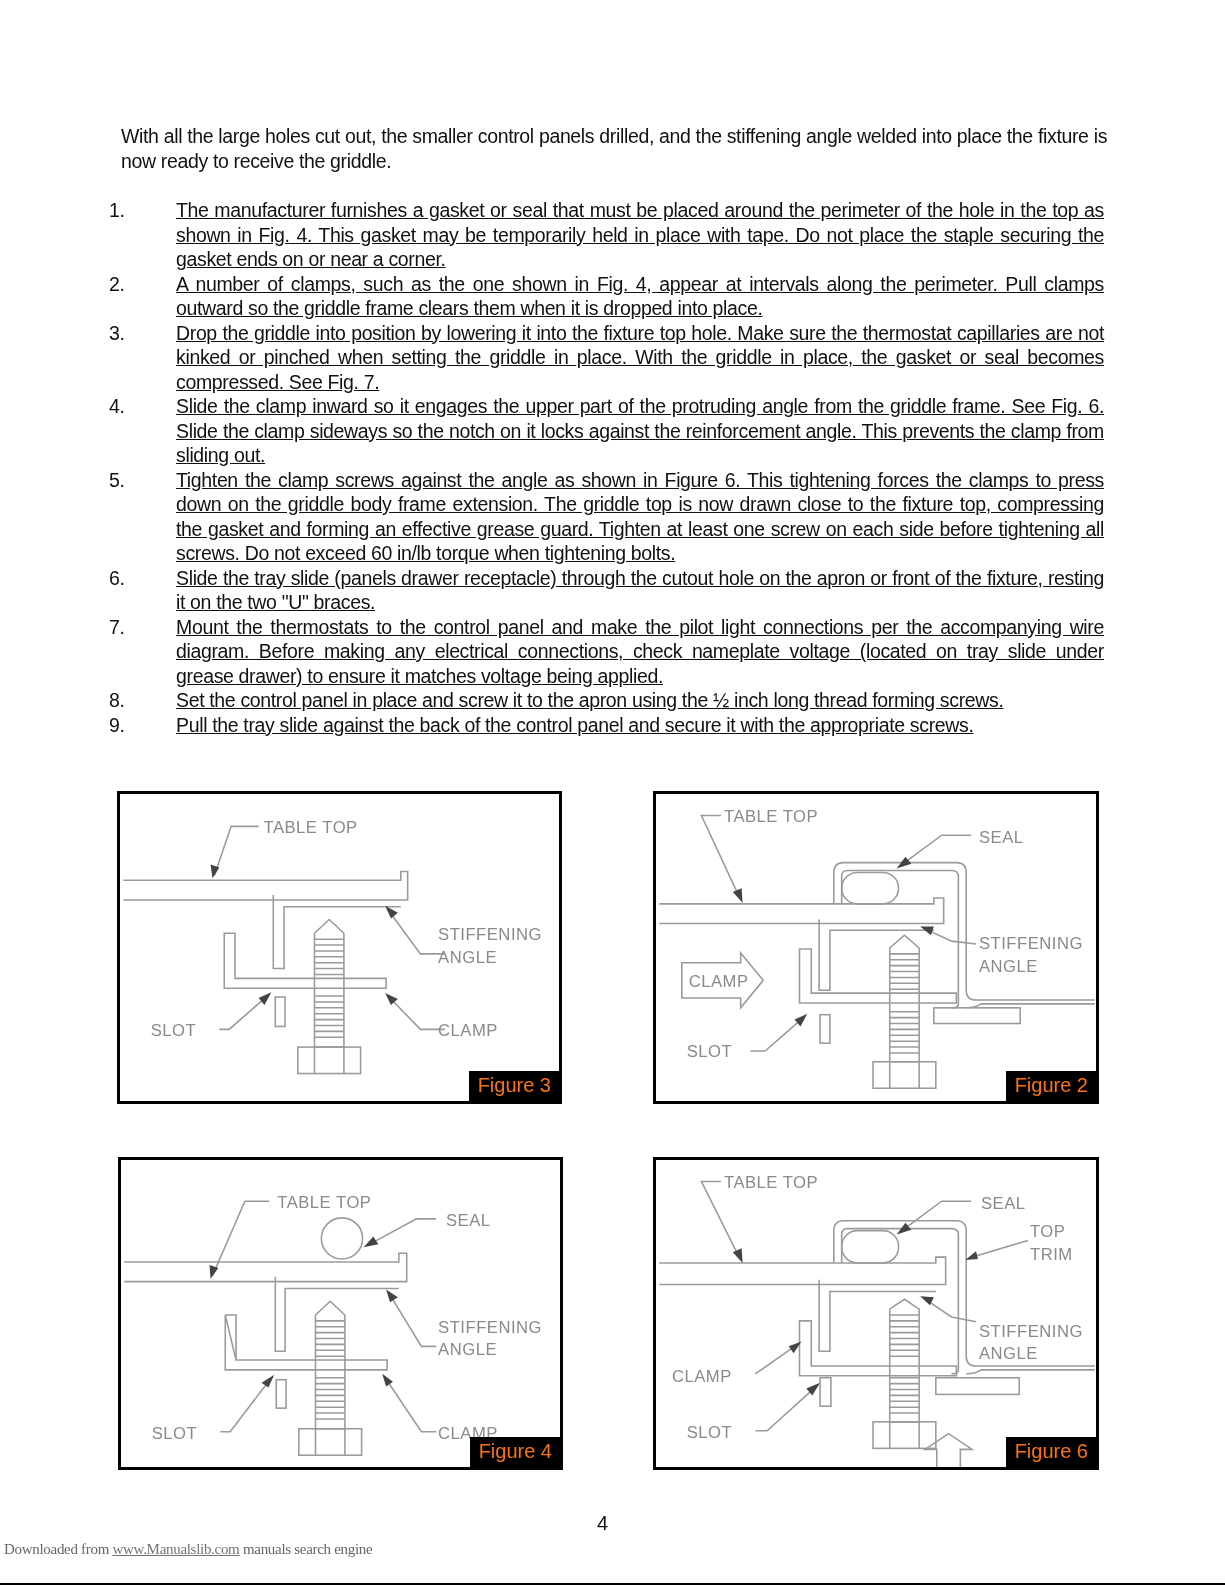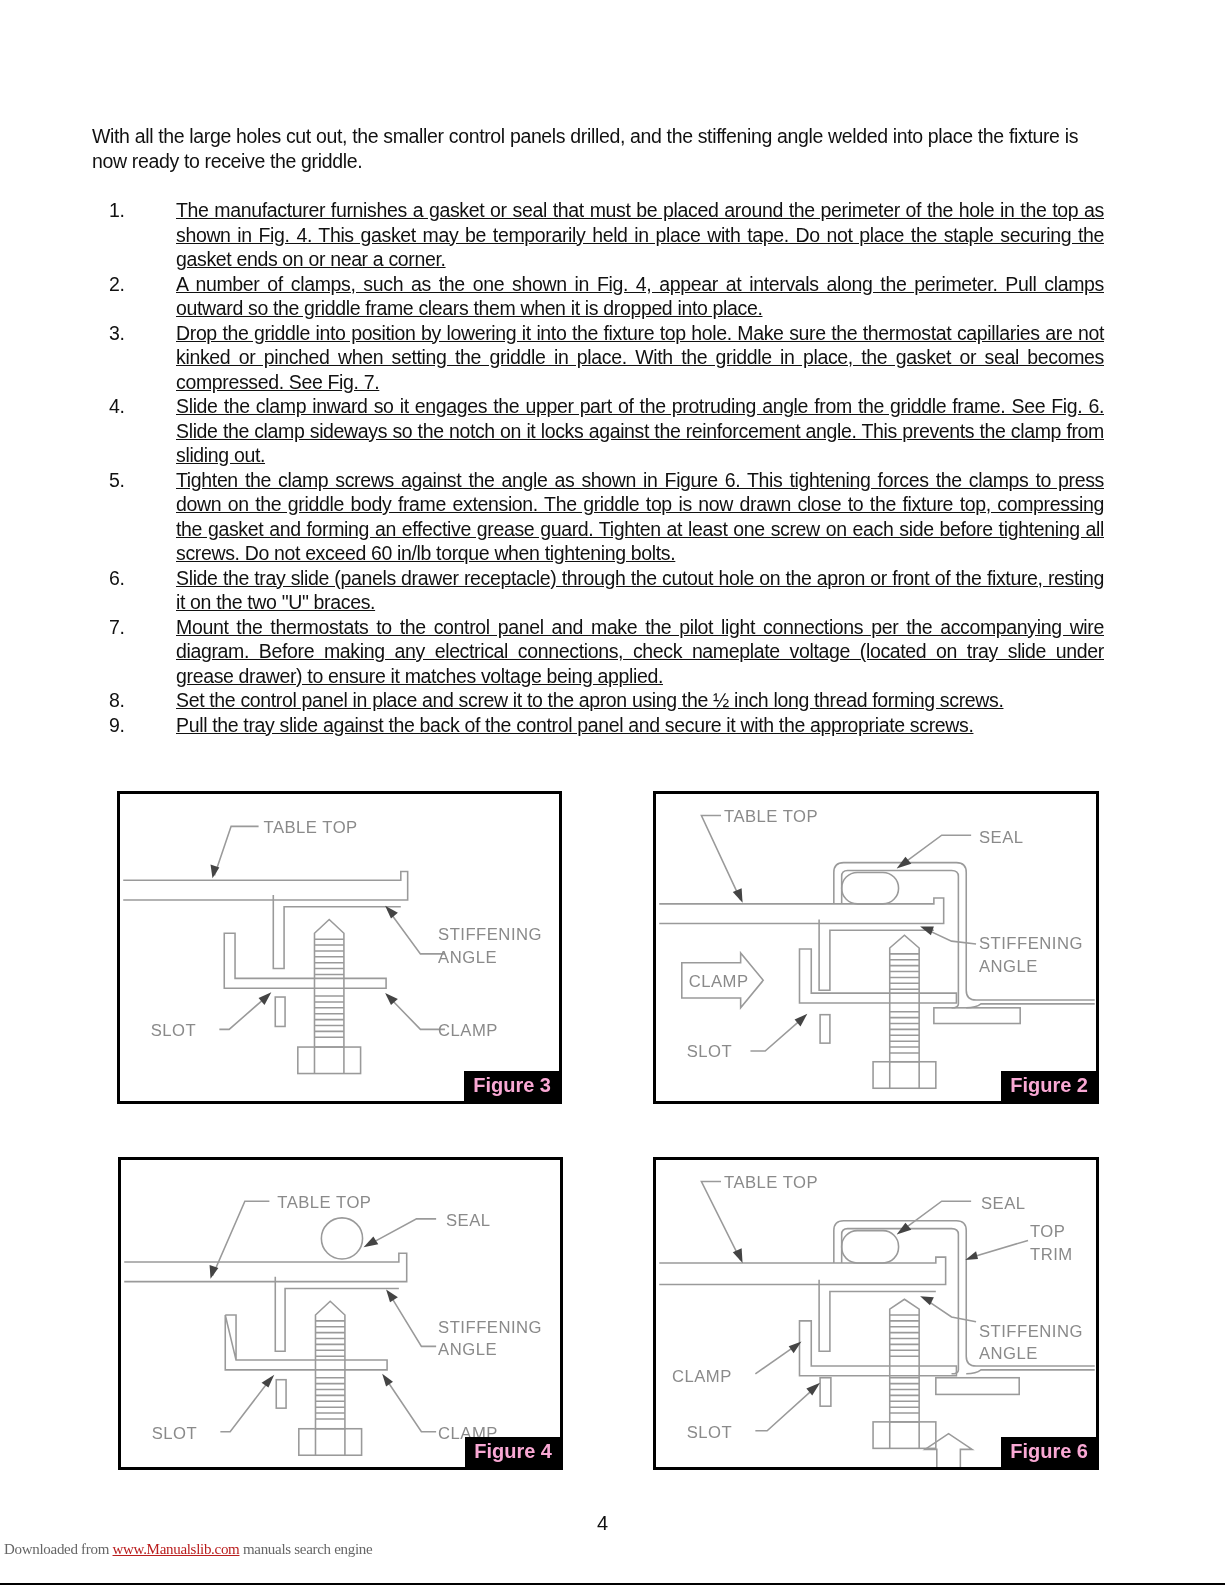--- a/index.html
+++ b/index.html
@@ -1,30 +1,30 @@
 <!DOCTYPE html>
 <html><head>
 <meta charset="utf-8">
 <style>
   html, body { margin:0; padding:0; background:#ffffff; }
   body { width:1225px; height:1585px; position:relative; overflow:hidden; font-family:"Liberation Sans", sans-serif; color:#111; }
-  .intro { position:absolute; left:92px; top:124px; width:995px; font-size:19.5px; line-height:24.5px; letter-spacing:-0.35px; }
+  .intro { position:absolute; left:121px; top:124px; width:995px; font-size:19.5px; line-height:24.5px; letter-spacing:-0.35px; }
   .steps { position:absolute; left:109px; top:198px; width:995px; font-size:19.5px; line-height:24.5px; letter-spacing:-0.35px; }
   .step { display:flex; }
   .step .num { width:67px; flex:none; }
   .step .txt { flex:1; text-align:justify;text-decoration:underline; }
   .fig { position:absolute; border:3px solid #000; background:#fff; box-sizing:border-box; }
   .fig svg { position:absolute; left:0; top:0; width:100%; height:100%; }
-  .fig .caption { position:absolute; right:0; bottom:0; background:#000; color:#f9a8d4; font-weight:bold; font-size:20px; padding:3px 8px 4px 9px; }
+  .fig .caption { position:absolute; right:0; bottom:0; background:#000; color:#f97316; font-weight:normal; font-size:20px; padding:3px 8px 4px 9px; }
   .fig text { font-family:"Liberation Sans", sans-serif; font-size:17px; fill:#8a8a8a; letter-spacing:0.5px; }
   .ln { stroke:#9a9a9a; stroke-width:1.6; fill:none; }
   .ah { fill:#444; }
   .pagenum { position:absolute; left:597px; top:1512px; font-size:20px; }
   .footer { position:absolute; left:4px; top:1541px; font-family:"Liberation Serif", serif; font-size:15px; color:#666; letter-spacing:-0.3px; }
-  .footer a { color:#b91c1c; text-decoration:underline; }
+  .footer a { color:#737373; text-decoration:underline; }
   .bottomrule { position:absolute; left:0; top:1583px; width:1225px; height:2px; background:#000; }
 </style>
 </head>
 <body>
 
 <div class="intro">With all the large holes cut out, the smaller control panels drilled, and the stiffening angle welded into place the fixture is now ready to receive the griddle.</div>
 
 <div class="steps">
   <div class="step">
       <span class="num">1.</span>

